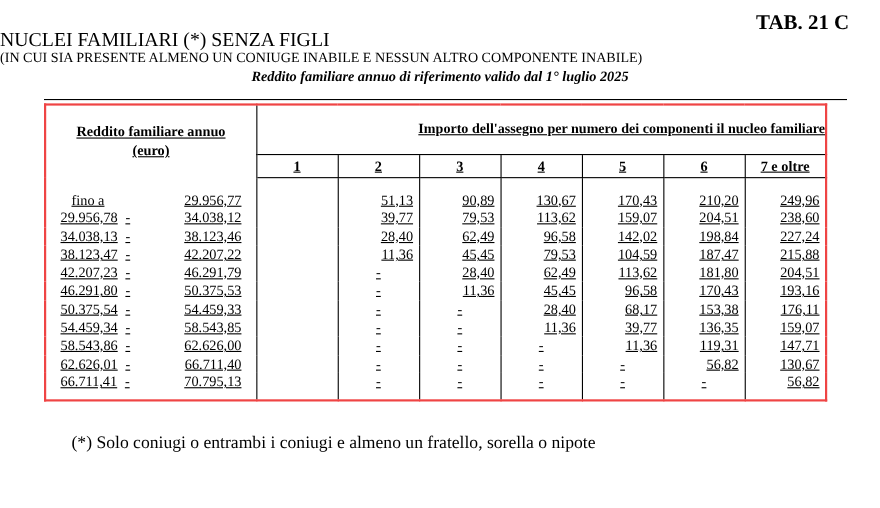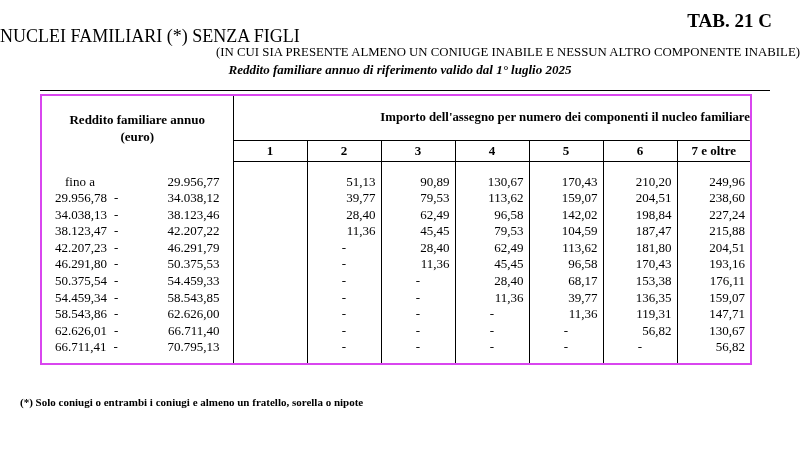--- a/index.html
+++ b/index.html
@@ -8,32 +8,32 @@
     background:#ffffff; color:#000000;
     font-family:"Liberation Serif", serif;
     overflow:hidden;
   }
   .tab-label {
     padding-top:13px; padding-right:28px;
     text-align:right; font-weight:bold;
     font-size:19px; line-height:15px;
   }
   .title-line-1 { text-align:left; font-size:18px; line-height:16px; }
-  .title-line-2 { text-align:right; font-size:12.8px; line-height:16px; }
+  .title-line-2 { text-align:left; font-size:12.8px; line-height:16px; }
   .title-line-3 { text-align:center; font-size:12.5px; line-height:15px; }
   .subtitle {
     margin-top:2px; text-align:center;
     font-weight:bold; font-style:italic;
     font-size:13px; line-height:15px;
   }
   .table-wrap { margin:13px 30px 0 40px; width:730px; }
   .topline { border-top:1.5px solid #000; height:2.5px; }
   table {
     border-collapse:collapse; table-layout:fixed;
-    width:712px; border:2px solid #d946ef;
+    width:712px; border:2px solid #ef4444;text-decoration:underline;
   }
   th, td { margin:0; padding:0; }
   th.income-h {
     border-right:1.5px solid #000;
     font-weight:bold; font-size:13px; line-height:17px;
     text-align:center; vertical-align:middle;
   }
   th.group-h {
     height:44px; border-bottom:1.5px solid #000;
     font-weight:bold; font-size:12.8px;
@@ -56,22 +56,22 @@
     display:flex; align-items:center;
     padding-right:13px;margin-left:13px;
   }
   .lo { white-space:pre; }
   .lo.fino { padding-left:10px; }
   .dash-sep { margin-left:7px; }
   .hi { margin-left:auto; }
   td.val { text-align:right; padding-right:5px; }
   td.val.dashc { text-align:center; padding-right:0; }
   .footnote {
-    margin-top:30px; padding-left:20px;
-    font-weight:bold; font-size:11px; line-height:15px;
+    margin-top:30px; padding-left:65px;
+    font-weight:normal; font-size:16px; line-height:15px;
   }
 </style>
 </head>
 <body>
 
 <div class="page">
 
   <div class="tab-label">TAB. 21 C</div>
 
   <div class="title-line-1">NUCLEI FAMILIARI (*) SENZA FIGLI</div>

